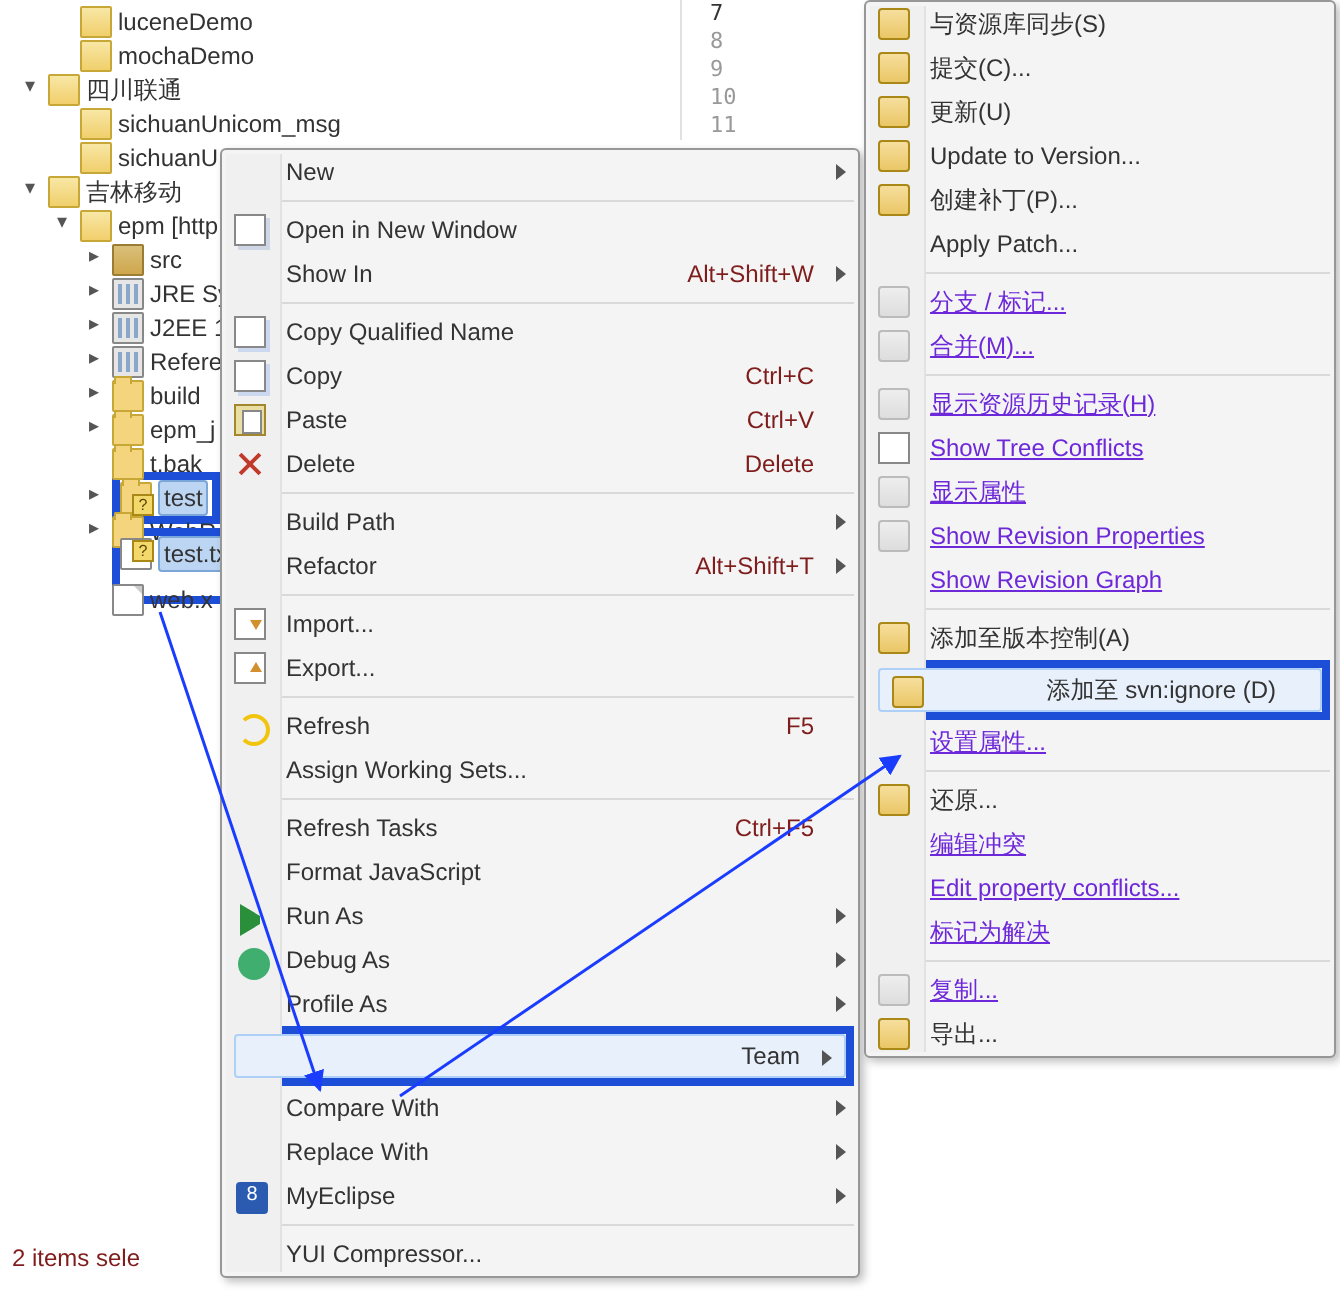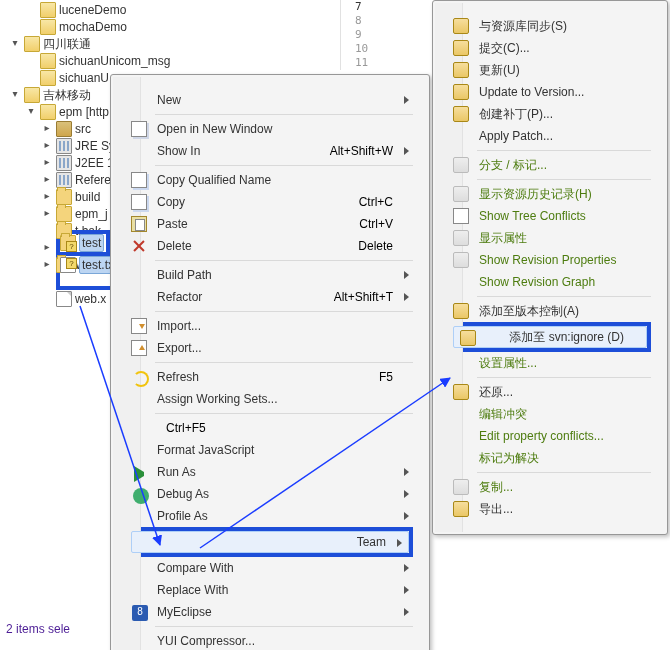--- a/index.html
+++ b/index.html
@@ -1,36 +1,36 @@
 <!DOCTYPE html>
 <html><head>
 <meta charset="utf-8">
 <style>
   * { box-sizing: border-box; margin: 0; padding: 0; font-family: "Microsoft YaHei", "Segoe UI", Tahoma, sans-serif; font-size: 12px; }
   body { width: 670px; height: 650px; background: #fff; overflow: hidden; position: relative; color: #333; }
   .tree { position: absolute; left: 2px; top: 2px; width: 340px; }
-  .node { white-space: nowrap; padding: 1px 0 1px 4px; display: flex; align-items: flex-end; height: 17px; }
+  .node { white-space: nowrap; padding: 1px 0 1px 4px; display: flex; align-items: center; height: 17px; }
   .ind { display: inline-block; }
   .exp { display: inline-block; width: 18px; height: 16px; text-align: center; color: #555; line-height: 14px; font-size: 10px; }
   .ic { display: inline-block; width: 16px; height: 16px; margin-right: 3px; }
   .lbl { line-height: 16px; }
   .sel { background: #bcd5f2; border: 1px solid #7aa7d8; border-radius: 2px; padding: 0 2px; }
   .redbox { border: 4px solid #1d4ed8; }
-  .statusbar { position: absolute; left: 6px; bottom: 14px; font-size: 12px; color: #4c1d95; }
-
-  .menu { position: absolute; background: #f4f4f4; border: 1px solid #979797; border-radius: 3px; box-shadow: 2px 2px 4px rgba(0,0,0,.25); padding: 14px; }
+  .statusbar { position: absolute; left: 6px; bottom: 14px; font-size: 12px; color: #7f1d1d; }
+
+  .menu { position: absolute; background: #f4f4f4; border: 1px solid #979797; border-radius: 3px; box-shadow: 2px 2px 4px rgba(0,0,0,.25); padding: 0; }
   .menu .gutter { position: absolute; left: 2px; top: 2px; bottom: 2px; width: 28px; background: #f0f0f0; border-right: 1px solid #e2e2e2; }
   .mi { position: relative; display: flex; align-items: center; height: 22px; padding-left: 32px; padding-right: 22px; border-radius: 2px; }
   .mi.hov { background: #e8f0fb; border: 1px solid #aecff7; height: 22px; padding-left: 31px; text-align: right; }
   .mi .ico { position: absolute; left: 6px; top: 3px; width: 16px; height: 16px; }
   .mi .txt { flex: 1; white-space: nowrap; }
-  .mi .accel { color: #000000; margin-left: 9px; }
+  .mi .accel { color: #7f1d1d; margin-left: 24px; }
   .mi .sub { position: absolute; right: 6px; top: 7px; width: 0; height: 0; border-left: 5px solid #555; border-top: 4px solid transparent; border-bottom: 4px solid transparent; }
   .sep { border-top: 1px solid #d9d9d9; margin: 3px 2px 3px 30px; height: 0; }
-  .dis .txt, .dis .accel { color: #4d7c0f; }
+  .dis .txt, .dis .accel { color: #6d28d9; text-decoration: underline; }
 
   
   .ic-folder{background:#f4d47c;border:1px solid #c7a836;border-radius:1px;position:relative}
   .ic-folder:before{content:"";position:absolute;top:-3px;left:0;width:7px;height:3px;background:#f4d47c;border:1px solid #c7a836;border-bottom:none;border-radius:1px 1px 0 0}
   .ic-folders{background:linear-gradient(#f8e7a6,#f1cf6b);border:1px solid #c7a836;border-radius:1px}
   .ic-src{background:linear-gradient(#d9c07a,#cfa64d);border:1px solid #9a7c33;border-radius:1px}
   .ic-lib{background:#e6e6e6;border:1px solid #888;border-radius:1px;position:relative}
   .ic-lib:after{content:"";position:absolute;left:2px;top:2px;right:2px;bottom:2px;background:repeating-linear-gradient(90deg,#8aa6c9 0,#8aa6c9 2px,#e6e6e6 2px,#e6e6e6 4px)}
   .ic-file{background:#fff;border:1px solid #888;border-radius:1px;position:relative}
   .ic-file:after{content:"";position:absolute;right:0;top:0;border-top:4px solid #ccc;border-left:4px solid transparent}
@@ -251,20 +251,21 @@
     <div class="mi">
       <span class="ico mico m-refresh"></span>
       <span class="txt">Refresh</span>
       <span class="accel">F5</span>
     </div>
     <div class="mi">
       <span class="txt">Assign Working Sets...</span>
     </div>
     <div class="sep"></div>
     <div class="mi">
+      <span class="txt">Refresh Tasks</span>
       <span class="accel">Ctrl+F5</span>
     </div>
     <div class="mi">
       <span class="txt">Format JavaScript</span>
     </div>
     <div class="mi">
       <span class="ico mico m-run"></span>
       <span class="txt">Run As</span>
       <span class="sub"></span>
     </div>
@@ -324,20 +325,24 @@
       <span class="ico mico m-svn"></span>
       <span class="txt">创建补丁(P)...</span>
     </div>
     <div class="mi">
       <span class="txt">Apply Patch...</span>
     </div>
     <div class="sep"></div>
     <div class="mi dis">
       <span class="ico mico m-svn-dis"></span>
       <span class="txt">分支 / 标记...</span>
+    </div>
+    <div class="mi dis">
+      <span class="ico mico m-svn-dis"></span>
+      <span class="txt">合并(M)...</span>
     </div>
     <div class="sep"></div>
     <div class="mi dis">
       <span class="ico mico m-svn-dis"></span>
       <span class="txt">显示资源历史记录(H)</span>
     </div>
     <div class="mi dis">
       <span class="ico mico m-tree"></span>
       <span class="txt">Show Tree Conflicts</span>
     </div>

